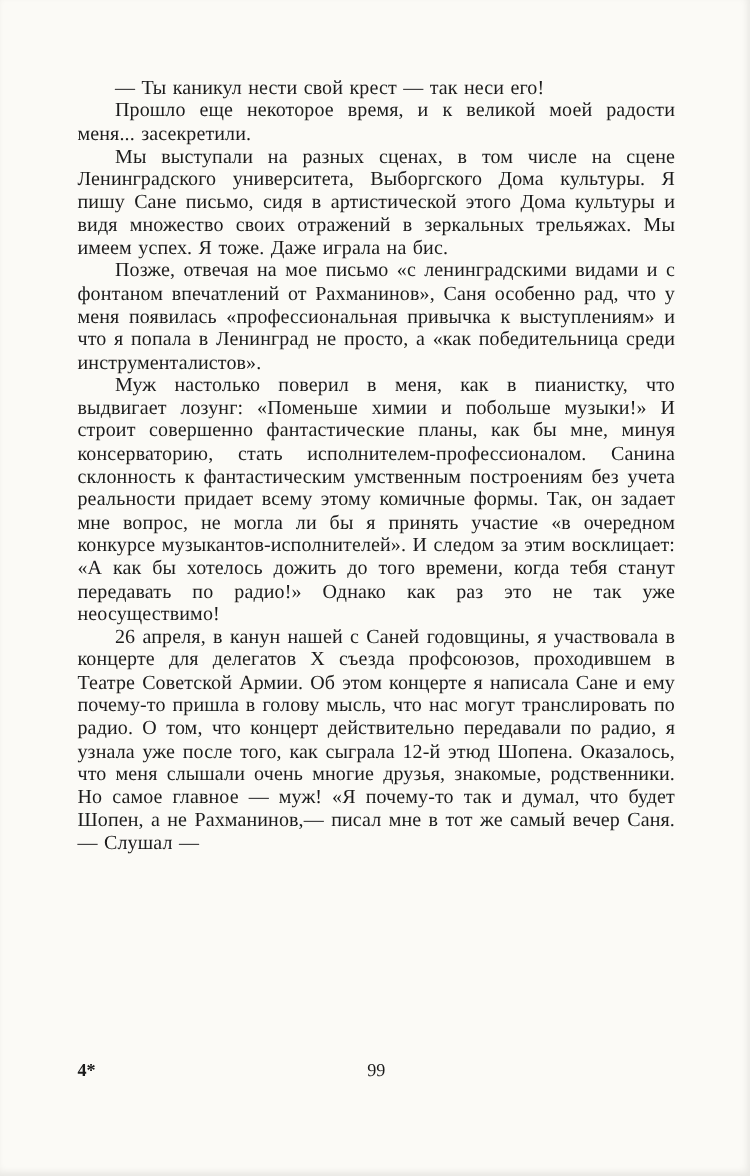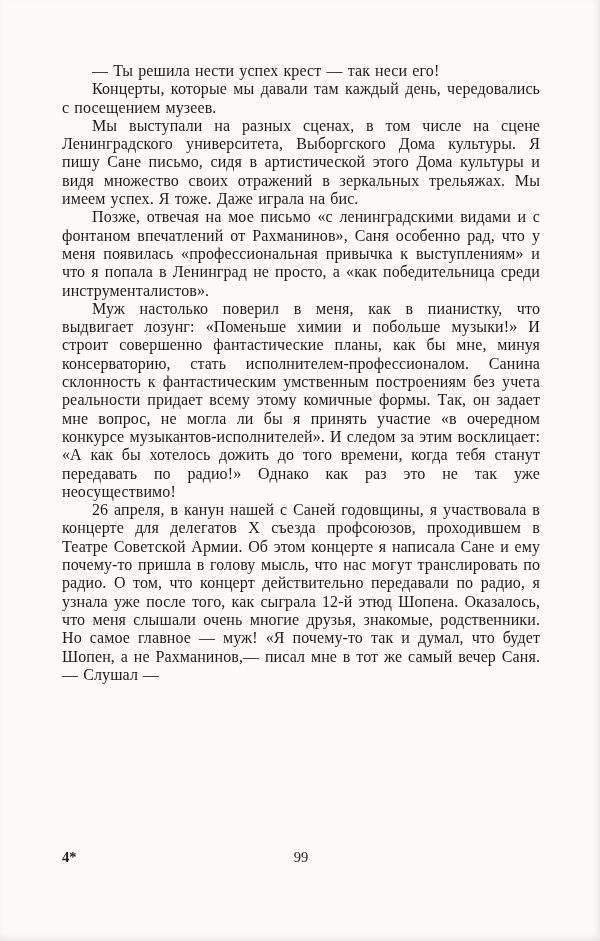--- a/index.html
+++ b/index.html
@@ -53,22 +53,22 @@
     top: 0;
     width: 100%;
     text-align: center;
   }
 </style>
 </head>
 <body>
 
 <div class="page">
   <div class="text-block">
-    <p>— Ты решила нести успех крест — так неси его!</p>
-    <p>Концерты, которые мы давали там каждый день, чередовались с посещением музеев.</p>
+    <p>— Ты каникул нести свой крест — так неси его!</p>
+    <p>Прошло еще некоторое время, и к великой моей радости меня... засекретили.</p>
     <p>Мы выступали на разных сценах, в том числе на сцене Ленинградского университета, Выборгского Дома культуры. Я пишу Сане письмо, сидя в артистической этого Дома культуры и видя множество своих отражений в зеркальных трельяжах. Мы имеем успех. Я тоже. Даже играла на бис.</p>
     <p>Позже, отвечая на мое письмо «с ленинградскими видами и с фонтаном впечатлений от Рахманинов», Саня особенно рад, что у меня появилась «профессиональная привычка к выступлениям» и что я попала в Ленинград не просто, а «как победительница среди инструменталистов».</p>
     <p>Муж настолько поверил в меня, как в пианистку, что выдвигает лозунг: «Поменьше химии и побольше музыки!» И строит совершенно фантастические планы, как бы мне, минуя консерваторию, стать исполнителем-профессионалом. Санина склонность к фантастическим умственным построениям без учета реальности придает всему этому комичные формы. Так, он задает мне вопрос, не могла ли бы я принять участие «в очередном конкурсе музыкантов-исполнителей». И следом за этим восклицает: «А как бы хотелось дожить до того времени, когда тебя станут передавать по радио!» Однако как раз это не так уже неосуществимо!</p>
     <p>26 апреля, в канун нашей с Саней годовщины, я участвовала в концерте для делегатов X съезда профсоюзов, проходившем в Театре Советской Армии. Об этом концерте я написала Сане и ему почему-то пришла в голову мысль, что нас могут транслировать по радио. О том, что концерт действительно передавали по радио, я узнала уже после того, как сыграла 12-й этюд Шопена. Оказалось, что меня слышали очень многие друзья, знакомые, родственники. Но самое главное — муж! «Я почему-то так и думал, что будет Шопен, а не Рахманинов,— писал мне в тот же самый вечер Саня.— Слушал —</p>
   </div>
   <div class="page-footer">
     <span class="printer-signature">4*</span>
     <span class="page-number">99</span>
   </div>
 </div>

